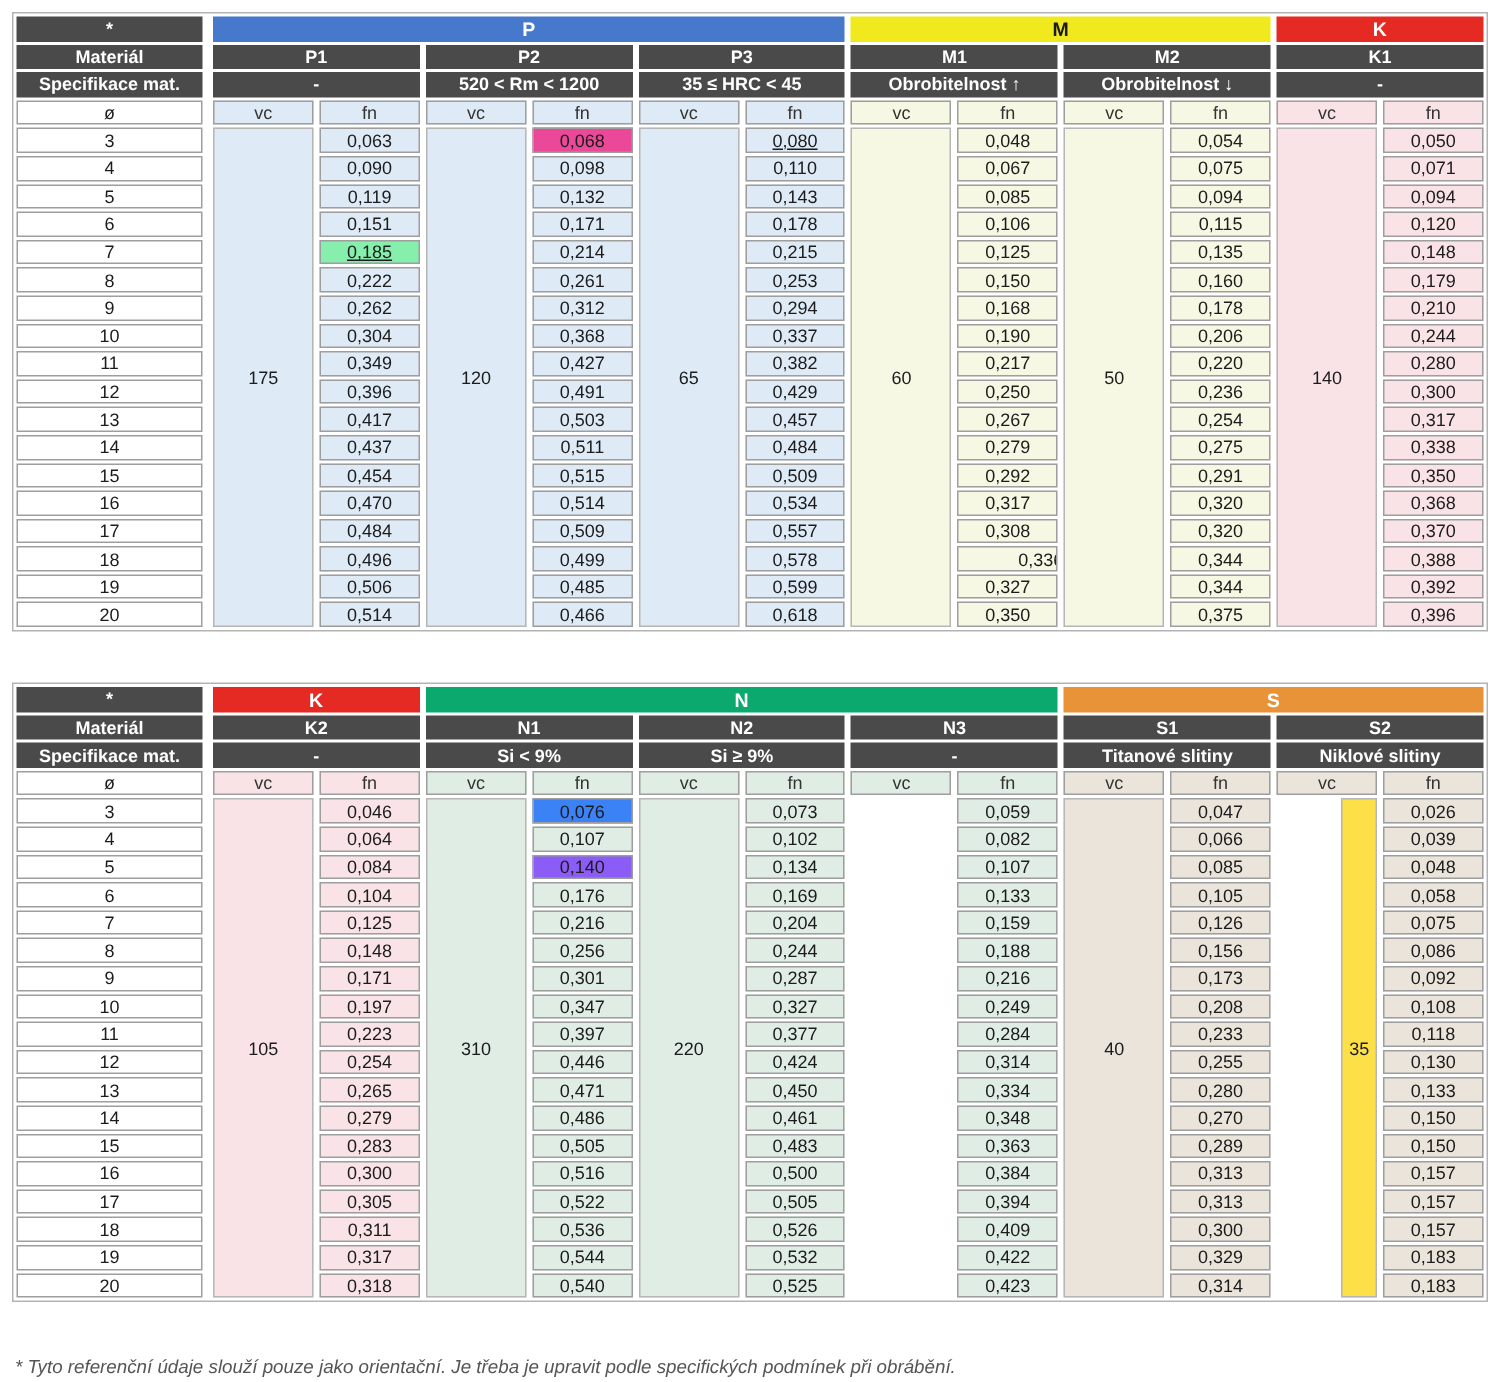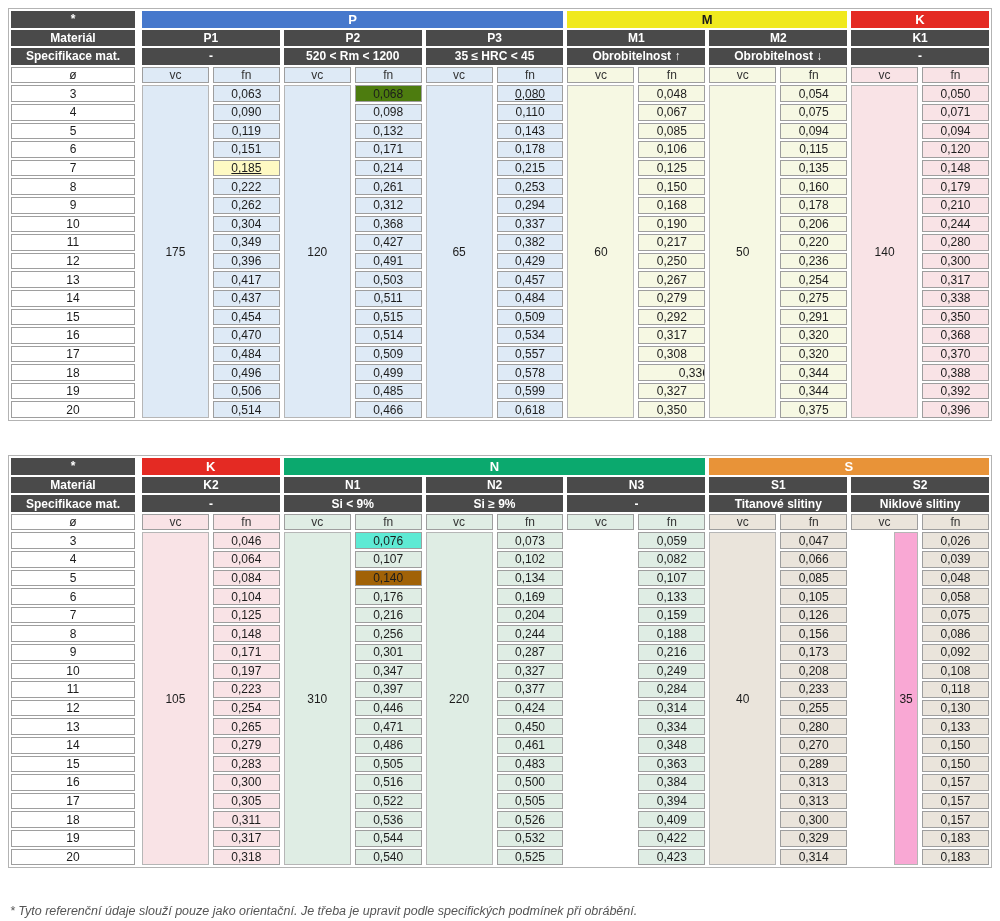--- a/index.html
+++ b/index.html
@@ -70,40 +70,40 @@
       <div class="cell band" style="grid-area: 1 / 2 / span 1 / span 6; background: rgb(70, 120, 204); color: rgb(255, 255, 255);">P</div>
       <div class="cell dark" style="grid-area: 2 / 2 / span 1 / span 2;">P1</div>
       <div class="cell dark" style="grid-area: 3 / 2 / span 1 / span 2;">-</div>
       <div class="cell boxed hdr-vcfn" style="grid-area: 4 / 2 / span 1 / span 1; background: rgb(222, 234, 246);">vc</div>
       <div class="cell boxed hdr-vcfn" style="grid-area: 4 / 3 / span 1 / span 1; background: rgb(222, 234, 246);">fn</div>
       <div class="cell vcmerged" style="grid-area: 5 / 2 / span 18 / span 1; background: rgb(222, 234, 246);">175</div>
       <div class="cell boxed" style="grid-area: 5 / 3 / span 1 / span 1; background: rgb(222, 234, 246);">0,063</div>
       <div class="cell boxed" style="grid-area: 6 / 3 / span 1 / span 1; background: rgb(222, 234, 246);">0,090</div>
       <div class="cell boxed" style="grid-area: 7 / 3 / span 1 / span 1; background: rgb(222, 234, 246);">0,119</div>
       <div class="cell boxed" style="grid-area: 8 / 3 / span 1 / span 1; background: rgb(222, 234, 246);">0,151</div>
-      <div class="cell boxed" style="grid-area: 9 / 3 / span 1 / span 1; background: #fef9c3; text-decoration: underline;">0,185</div>
+      <div class="cell boxed" style="grid-area: 9 / 3 / span 1 / span 1; background: #86efac; text-decoration: underline;">0,185</div>
       <div class="cell boxed" style="grid-area: 10 / 3 / span 1 / span 1; background: rgb(222, 234, 246);">0,222</div>
       <div class="cell boxed" style="grid-area: 11 / 3 / span 1 / span 1; background: rgb(222, 234, 246);">0,262</div>
       <div class="cell boxed" style="grid-area: 12 / 3 / span 1 / span 1; background: rgb(222, 234, 246);">0,304</div>
       <div class="cell boxed" style="grid-area: 13 / 3 / span 1 / span 1; background: rgb(222, 234, 246);">0,349</div>
       <div class="cell boxed" style="grid-area: 14 / 3 / span 1 / span 1; background: rgb(222, 234, 246);">0,396</div>
       <div class="cell boxed" style="grid-area: 15 / 3 / span 1 / span 1; background: rgb(222, 234, 246);">0,417</div>
       <div class="cell boxed" style="grid-area: 16 / 3 / span 1 / span 1; background: rgb(222, 234, 246);">0,437</div>
       <div class="cell boxed" style="grid-area: 17 / 3 / span 1 / span 1; background: rgb(222, 234, 246);">0,454</div>
       <div class="cell boxed" style="grid-area: 18 / 3 / span 1 / span 1; background: rgb(222, 234, 246);">0,470</div>
       <div class="cell boxed" style="grid-area: 19 / 3 / span 1 / span 1; background: rgb(222, 234, 246);">0,484</div>
       <div class="cell boxed" style="grid-area: 20 / 3 / span 1 / span 1; background: rgb(222, 234, 246);">0,496</div>
       <div class="cell boxed" style="grid-area: 21 / 3 / span 1 / span 1; background: rgb(222, 234, 246);">0,506</div>
       <div class="cell boxed" style="grid-area: 22 / 3 / span 1 / span 1; background: rgb(222, 234, 246);">0,514</div>
       <div class="cell dark" style="grid-area: 2 / 4 / span 1 / span 2;">P2</div>
       <div class="cell dark" style="grid-area: 3 / 4 / span 1 / span 2;">520 &lt; Rm &lt; 1200</div>
       <div class="cell boxed hdr-vcfn" style="grid-area: 4 / 4 / span 1 / span 1; background: rgb(222, 234, 246);">vc</div>
       <div class="cell boxed hdr-vcfn" style="grid-area: 4 / 5 / span 1 / span 1; background: rgb(222, 234, 246);">fn</div>
       <div class="cell vcmerged" style="grid-area: 5 / 4 / span 18 / span 1; background: rgb(222, 234, 246);">120</div>
-      <div class="cell boxed" style="grid-area: 5 / 5 / span 1 / span 1; background: #4d7c0f;">0,068</div>
+      <div class="cell boxed" style="grid-area: 5 / 5 / span 1 / span 1; background: #ec4899;">0,068</div>
       <div class="cell boxed" style="grid-area: 6 / 5 / span 1 / span 1; background: rgb(222, 234, 246);">0,098</div>
       <div class="cell boxed" style="grid-area: 7 / 5 / span 1 / span 1; background: rgb(222, 234, 246);">0,132</div>
       <div class="cell boxed" style="grid-area: 8 / 5 / span 1 / span 1; background: rgb(222, 234, 246);">0,171</div>
       <div class="cell boxed" style="grid-area: 9 / 5 / span 1 / span 1; background: rgb(222, 234, 246);">0,214</div>
       <div class="cell boxed" style="grid-area: 10 / 5 / span 1 / span 1; background: rgb(222, 234, 246);">0,261</div>
       <div class="cell boxed" style="grid-area: 11 / 5 / span 1 / span 1; background: rgb(222, 234, 246);">0,312</div>
       <div class="cell boxed" style="grid-area: 12 / 5 / span 1 / span 1; background: rgb(222, 234, 246);">0,368</div>
       <div class="cell boxed" style="grid-area: 13 / 5 / span 1 / span 1; background: rgb(222, 234, 246);">0,427</div>
       <div class="cell boxed" style="grid-area: 14 / 5 / span 1 / span 1; background: rgb(222, 234, 246);">0,491</div>
       <div class="cell boxed" style="grid-area: 15 / 5 / span 1 / span 1; background: rgb(222, 234, 246);">0,503</div>
@@ -255,23 +255,23 @@
       <div class="cell boxed" style="grid-area: 19 / 3 / span 1 / span 1; background: rgb(249, 227, 230);">0,305</div>
       <div class="cell boxed" style="grid-area: 20 / 3 / span 1 / span 1; background: rgb(249, 227, 230);">0,311</div>
       <div class="cell boxed" style="grid-area: 21 / 3 / span 1 / span 1; background: rgb(249, 227, 230);">0,317</div>
       <div class="cell boxed" style="grid-area: 22 / 3 / span 1 / span 1; background: rgb(249, 227, 230);">0,318</div>
       <div class="cell band" style="grid-area: 1 / 4 / span 1 / span 6; background: rgb(11, 169, 110); color: rgb(255, 255, 255);">N</div>
       <div class="cell dark" style="grid-area: 2 / 4 / span 1 / span 2;">N1</div>
       <div class="cell dark" style="grid-area: 3 / 4 / span 1 / span 2;">Si &lt; 9%</div>
       <div class="cell boxed hdr-vcfn" style="grid-area: 4 / 4 / span 1 / span 1; background: rgb(223, 237, 228);">vc</div>
       <div class="cell boxed hdr-vcfn" style="grid-area: 4 / 5 / span 1 / span 1; background: rgb(223, 237, 228);">fn</div>
       <div class="cell vcmerged" style="grid-area: 5 / 4 / span 18 / span 1; background: rgb(223, 237, 228);">310</div>
-      <div class="cell boxed" style="grid-area: 5 / 5 / span 1 / span 1; background: #5eead4;">0,076</div>
+      <div class="cell boxed" style="grid-area: 5 / 5 / span 1 / span 1; background: #3b82f6;">0,076</div>
       <div class="cell boxed" style="grid-area: 6 / 5 / span 1 / span 1; background: rgb(223, 237, 228);">0,107</div>
-      <div class="cell boxed" style="grid-area: 7 / 5 / span 1 / span 1; background: #a16207;">0,140</div>
+      <div class="cell boxed" style="grid-area: 7 / 5 / span 1 / span 1; background: #8b5cf6;">0,140</div>
       <div class="cell boxed" style="grid-area: 8 / 5 / span 1 / span 1; background: rgb(223, 237, 228);">0,176</div>
       <div class="cell boxed" style="grid-area: 9 / 5 / span 1 / span 1; background: rgb(223, 237, 228);">0,216</div>
       <div class="cell boxed" style="grid-area: 10 / 5 / span 1 / span 1; background: rgb(223, 237, 228);">0,256</div>
       <div class="cell boxed" style="grid-area: 11 / 5 / span 1 / span 1; background: rgb(223, 237, 228);">0,301</div>
       <div class="cell boxed" style="grid-area: 12 / 5 / span 1 / span 1; background: rgb(223, 237, 228);">0,347</div>
       <div class="cell boxed" style="grid-area: 13 / 5 / span 1 / span 1; background: rgb(223, 237, 228);">0,397</div>
       <div class="cell boxed" style="grid-area: 14 / 5 / span 1 / span 1; background: rgb(223, 237, 228);">0,446</div>
       <div class="cell boxed" style="grid-area: 15 / 5 / span 1 / span 1; background: rgb(223, 237, 228);">0,471</div>
       <div class="cell boxed" style="grid-area: 16 / 5 / span 1 / span 1; background: rgb(223, 237, 228);">0,486</div>
       <div class="cell boxed" style="grid-area: 17 / 5 / span 1 / span 1; background: rgb(223, 237, 228);">0,505</div>
@@ -346,21 +346,21 @@
       <div class="cell boxed" style="grid-area: 17 / 11 / span 1 / span 1; background: rgb(234, 228, 219);">0,289</div>
       <div class="cell boxed" style="grid-area: 18 / 11 / span 1 / span 1; background: rgb(234, 228, 219);">0,313</div>
       <div class="cell boxed" style="grid-area: 19 / 11 / span 1 / span 1; background: rgb(234, 228, 219);">0,313</div>
       <div class="cell boxed" style="grid-area: 20 / 11 / span 1 / span 1; background: rgb(234, 228, 219);">0,300</div>
       <div class="cell boxed" style="grid-area: 21 / 11 / span 1 / span 1; background: rgb(234, 228, 219);">0,329</div>
       <div class="cell boxed" style="grid-area: 22 / 11 / span 1 / span 1; background: rgb(234, 228, 219);">0,314</div>
       <div class="cell dark" style="grid-area: 2 / 12 / span 1 / span 2;">S2</div>
       <div class="cell dark" style="grid-area: 3 / 12 / span 1 / span 2;">Niklové slitiny</div>
       <div class="cell boxed hdr-vcfn" style="grid-area: 4 / 12 / span 1 / span 1; background: rgb(234, 228, 219);">vc</div>
       <div class="cell boxed hdr-vcfn" style="grid-area: 4 / 13 / span 1 / span 1; background: rgb(234, 228, 219);">fn</div>
-      <div class="cell vcmerged" style="grid-area: 5 / 12 / span 18 / span 1; background: #f9a8d4; margin-left: 43px;">35</div>
+      <div class="cell vcmerged" style="grid-area: 5 / 12 / span 18 / span 1; background: #fde047; margin-left: 43px;">35</div>
       <div class="cell boxed" style="grid-area: 5 / 13 / span 1 / span 1; background: rgb(234, 228, 219);">0,026</div>
       <div class="cell boxed" style="grid-area: 6 / 13 / span 1 / span 1; background: rgb(234, 228, 219);">0,039</div>
       <div class="cell boxed" style="grid-area: 7 / 13 / span 1 / span 1; background: rgb(234, 228, 219);">0,048</div>
       <div class="cell boxed" style="grid-area: 8 / 13 / span 1 / span 1; background: rgb(234, 228, 219);">0,058</div>
       <div class="cell boxed" style="grid-area: 9 / 13 / span 1 / span 1; background: rgb(234, 228, 219);">0,075</div>
       <div class="cell boxed" style="grid-area: 10 / 13 / span 1 / span 1; background: rgb(234, 228, 219);">0,086</div>
       <div class="cell boxed" style="grid-area: 11 / 13 / span 1 / span 1; background: rgb(234, 228, 219);">0,092</div>
       <div class="cell boxed" style="grid-area: 12 / 13 / span 1 / span 1; background: rgb(234, 228, 219);">0,108</div>
       <div class="cell boxed" style="grid-area: 13 / 13 / span 1 / span 1; background: rgb(234, 228, 219);">0,118</div>
       <div class="cell boxed" style="grid-area: 14 / 13 / span 1 / span 1; background: rgb(234, 228, 219);">0,130</div>

